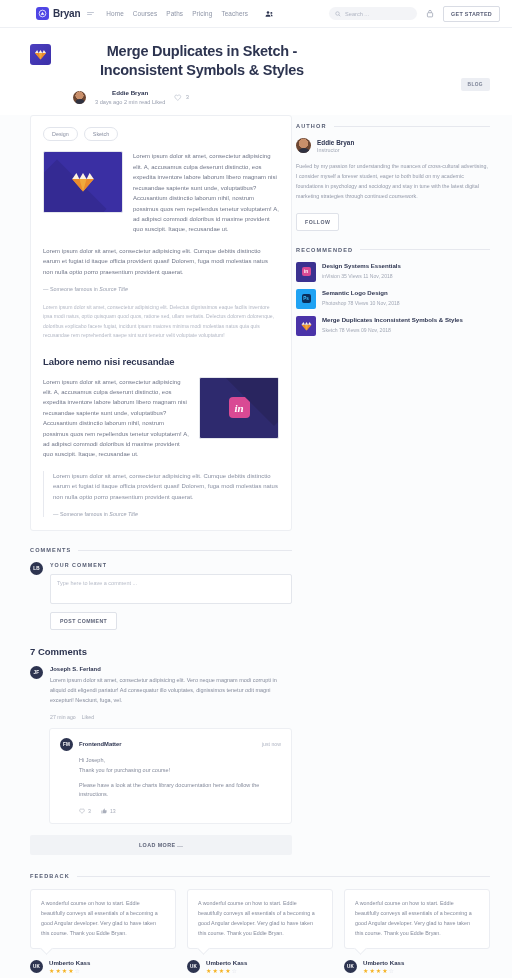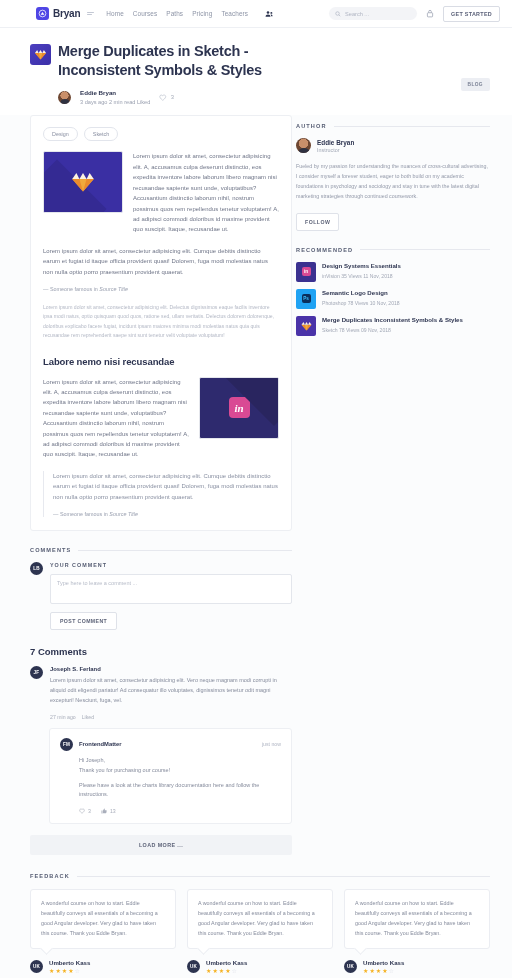--- a/index.html
+++ b/index.html
@@ -52,21 +52,21 @@
   .searchbox span { font-size: 5.6px; color: #b0b5c3; }
   .lock-icon { color: #9aa0b0; display: flex; }
   .lock-icon svg { width: 8px; height: 9px; display: block; }
   .btn-started {
     border: 1px solid #d9dce4; border-radius: 2px; background: #fff;
     font-size: 5.4px; font-weight: 700; color: #5a6078; letter-spacing: 0.3px;
     padding: 4px 7px; white-space: nowrap;
   }
 
   
-  .hero { padding: 14px 22px 10px 30px; display: flex; gap: 7px; position: relative; }
+  .hero { padding: 14px 22px 10px 30px; display: flex; gap: 22px; position: relative; text-align: center; }
   .hero-icon {
     width: 21px; height: 21px; border-radius: 3px; flex: none;
     background: linear-gradient(135deg,#4c3fbf,#3b2fa8);
     display: flex; align-items: center; justify-content: center; margin-top: 2px;
   }
   .hero-icon svg { width: 13px; height: 11px; display: block; }
   .hero-body { flex: 1; min-width: 0; }
   .hero-title {
     font-size: 14.5px; line-height: 1.32; font-weight: 700; color: #2d3450;
     letter-spacing: -0.25px; max-width: 258px;

